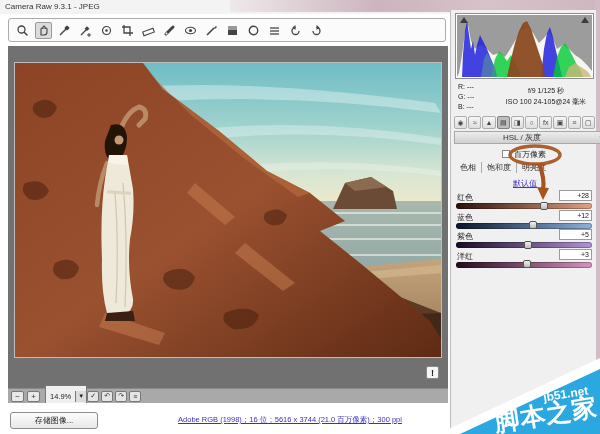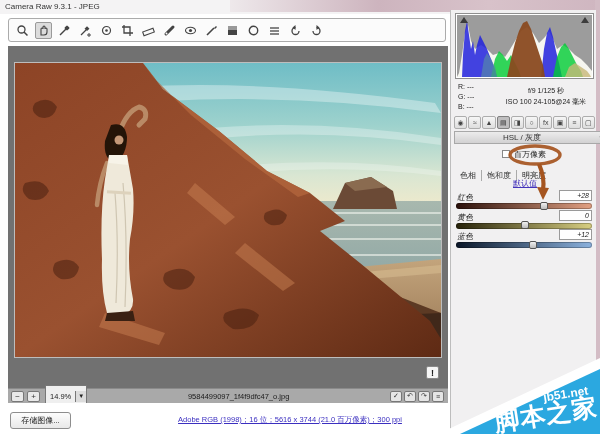--- a/index.html
+++ b/index.html
@@ -32,21 +32,21 @@
   .zoombox{display:flex;margin-left:5px;border:1px solid #777;background:#efefef;height:23px;align-items:center;}
   .zoomval{padding:0 4px;font-size:7.5px;}
   .zoomdrop{width:11px;height:11px;background:#dcdcdc;border-left:1px solid #777;font-size:6px;
     display:flex;align-items:center;justify-content:center;}
   .filename{flex:1;text-align:center;font-size:7.5px;color:#1a1a1a;}
   .sb-icons{display:flex;gap:2px;margin-right:4px;}
   .sb-icon{width:12px;height:11px;background:#e5e5e5;border:1px solid #777;border-radius:2px;
     font-size:7px;display:flex;align-items:center;justify-content:center;color:#333;}
   
   .footer{position:absolute;left:0;top:403px;width:600px;height:31px;background:#fff;}
-  .save-btn{position:absolute;left:10px;top:9px;width:61px;height:17px;background:linear-gradient(#fdfdfd,#e8e8e8);
+  .save-btn{position:absolute;left:10px;top:9px;width:88px;height:17px;background:linear-gradient(#fdfdfd,#e8e8e8);
     border:1px solid #8d8d8d;border-radius:3px;font-size:8px;color:#222;text-align:center;line-height:15px;}
   .workflow{position:absolute;left:90px;top:12px;width:400px;text-align:center;font-size:7.5px;
     color:#3b2fc0;text-decoration:underline;}
   .partial-btn{position:absolute;right:3px;top:9px;width:18px;height:17px;background:linear-gradient(#fdfdfd,#e6e6e6);
     border:1px solid #8d8d8d;border-radius:3px 0 0 3px;}
   
   .rpanel{position:absolute;left:450px;top:10px;width:146px;height:424px;background:#f1f0f1;border-left:1px solid #bdbdbd;}
   .histo{position:absolute;left:5px;top:4px;width:137px;height:64px;background:#9c9c9c;
     border:1px solid #fff;outline:1px solid #8f8f8f;}
   .clip{position:absolute;top:2px;width:0;height:0;border-left:4px solid transparent;border-right:4px solid transparent;border-bottom:6px solid #3c3c3c;}
@@ -56,27 +56,27 @@
   .expcol{position:absolute;left:44px;top:4px;width:92px;text-align:center;line-height:11px;}
   .tabstrip{position:absolute;left:3px;top:106px;width:141px;height:14px;display:flex;gap:1px;}
   .ticon{flex:1;height:13px;border:1px solid #adadad;background:linear-gradient(#f6f6f6,#dedede);
     font-size:7px;color:#444;display:flex;align-items:center;justify-content:center;border-radius:2px;overflow:hidden;}
   .ticon.active{background:#bfbebf;border-color:#808080;}
   .phead{position:absolute;left:3px;top:121px;width:153px;height:13px;background:linear-gradient(#ececec,#d2d1d2);
     border:1px solid #a8a8a8;font-size:8px;color:#333;text-align:left;line-height:12px;padding-left:48px;}
   .phead .menu{position:absolute;right:3px;top:0;font-size:7px;color:#555;}
   .graychk{position:absolute;left:0;top:139px;width:146px;text-align:center;font-size:8px;color:#222;}
   .graychk .box{display:inline-block;width:8px;height:8px;background:#fff;border:1px solid #888;vertical-align:-1px;margin-right:4px;}
-  .hsltabs{position:absolute;left:4px;top:160px;font-size:8px;color:#333;display:flex;}
+  .hsltabs{position:absolute;left:4px;top:152px;font-size:8px;color:#333;display:flex;}
   .hsltabs span{padding:0 5px;border-right:1px solid #aaa;}
   .hsltabs span:last-child{border-right:none;color:#222;}
   .deflink{position:absolute;left:62px;top:168px;font-size:8px;color:#4433bb;text-decoration:underline;}
   
   .sliders{position:absolute;left:5px;top:182px;width:137px;}
-  .srow{position:relative;height:19.5px;font-style:italic;}
+  .srow{position:relative;height:19.5px;}
   .slabel{position:absolute;left:1px;top:0;font-size:8px;color:#222;}
   .sval{position:absolute;right:1px;top:-2px;width:33px;height:11px;border:1px solid #9a9a9a;background:#fff;
     font-size:7px;text-align:right;padding:1px 2px 0 0;color:#222;}
   .track{position:absolute;left:0;right:1px;top:11px;height:6px;border-radius:3px;box-shadow:inset 0 0 0 1px rgba(0,0,0,.25);}
   .thumb{position:absolute;top:9.5px;width:8px;height:8px;margin-left:-4px;background:linear-gradient(#f0f0f0,#bdbdbd);
     border:1px solid #555;border-radius:2px;}
   
   .annot{position:absolute;left:452px;top:140px;width:148px;height:70px;pointer-events:none;}
   
   .wm{position:absolute;left:438px;top:358px;width:162px;height:76px;pointer-events:none;}
@@ -275,21 +275,20 @@
     <div class="alert-badge">!</div>
   </div>
 
   <div class="statusbar">
     <div class="zoombtn">−</div>
     <div class="zoombtn">+</div>
     <div class="zoombox">
       <span class="zoomval">14.9%</span>
       <span class="zoomdrop">▼</span>
     </div>
-    <div class="filename">9584499097_1f4f9dfc47_o.jpg</div>
     <div class="sb-icons">
       <div class="sb-icon">✓</div>
       <div class="sb-icon">↶</div>
       <div class="sb-icon">↷</div>
       <div class="sb-icon">≡</div>
     </div>
   </div>
 
   <div class="footer">
     <div class="save-btn">存储图像...</div>
@@ -356,30 +355,36 @@
     <div class="deflink">默认值</div>
 
     <div class="sliders">
       <div class="srow">
         <span class="slabel">红色</span>
         <span class="sval">+28</span>
         <div class="track" style="background: linear-gradient(to right, rgb(42, 16, 10), rgb(226, 161, 131));"></div>
         <div class="thumb" style="left: 64%;"></div>
       </div>
       <div class="srow">
-        <span class="slabel">黄色</span>
-        <span class="sval">0</span>
-        <div class="track" style="background: linear-gradient(to right, rgb(38, 34, 10), rgb(216, 207, 130));"></div>
-        <div class="thumb" style="left: 50%;"></div>
-      </div>
-      <div class="srow">
         <span class="slabel">蓝色</span>
         <span class="sval">+12</span>
         <div class="track" style="background: linear-gradient(to right, rgb(10, 22, 40), rgb(140, 178, 222));"></div>
         <div class="thumb" style="left: 56%;"></div>
+      </div>
+      <div class="srow">
+        <span class="slabel">紫色</span>
+        <span class="sval">+5</span>
+        <div class="track" style="background: linear-gradient(to right, rgb(24, 10, 36), rgb(178, 148, 214));"></div>
+        <div class="thumb" style="left: 52.5%;"></div>
+      </div>
+      <div class="srow">
+        <span class="slabel">洋红</span>
+        <span class="sval">+3</span>
+        <div class="track" style="background: linear-gradient(to right, rgb(36, 10, 28), rgb(214, 148, 192));"></div>
+        <div class="thumb" style="left: 51.5%;"></div>
       </div>
     </div>
   </div>
 
   <svg class="annot" width="148" height="70" viewBox="0 0 148 70">
     <ellipse cx="83" cy="15" rx="25" ry="9" fill="none" stroke="#a5541f" stroke-width="3.4" opacity=".92"></ellipse>
     <path d="M87 24 Q93 38 91 50" fill="none" stroke="#a5541f" stroke-width="4.2"></path>
     <path d="M91 60 L85 47 L97 48 Z" fill="#a5541f"></path>
   </svg>
 

